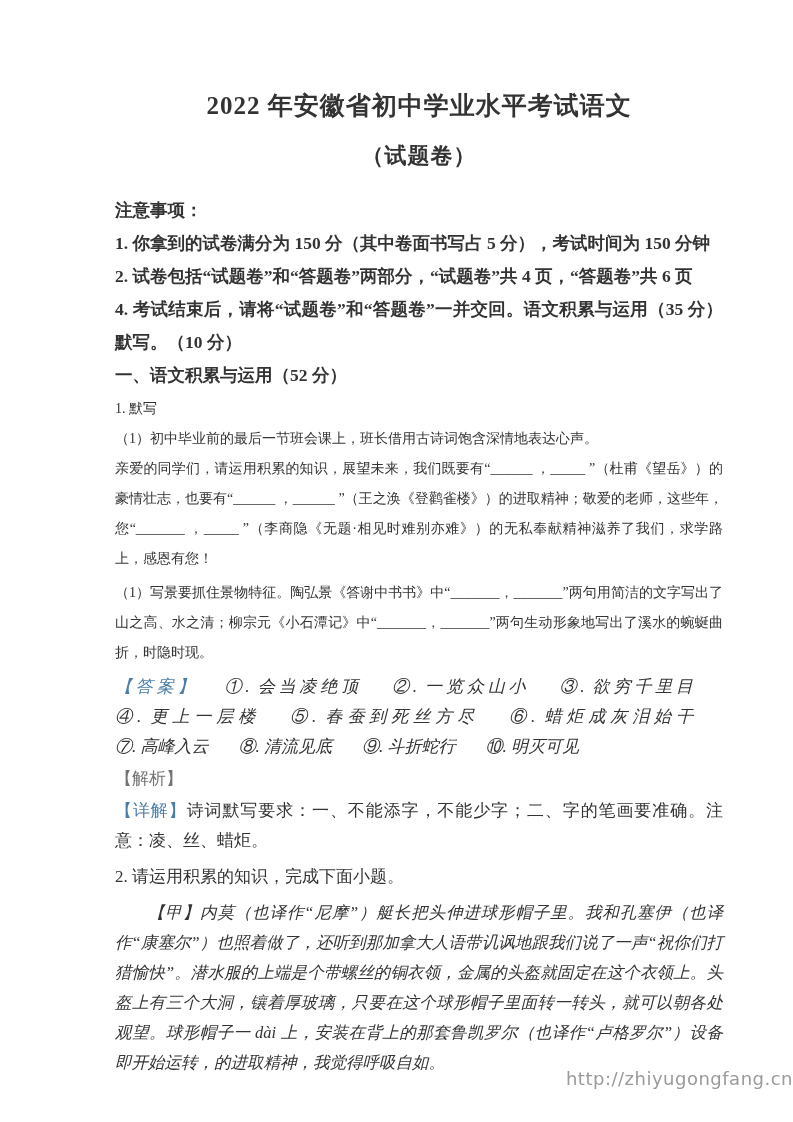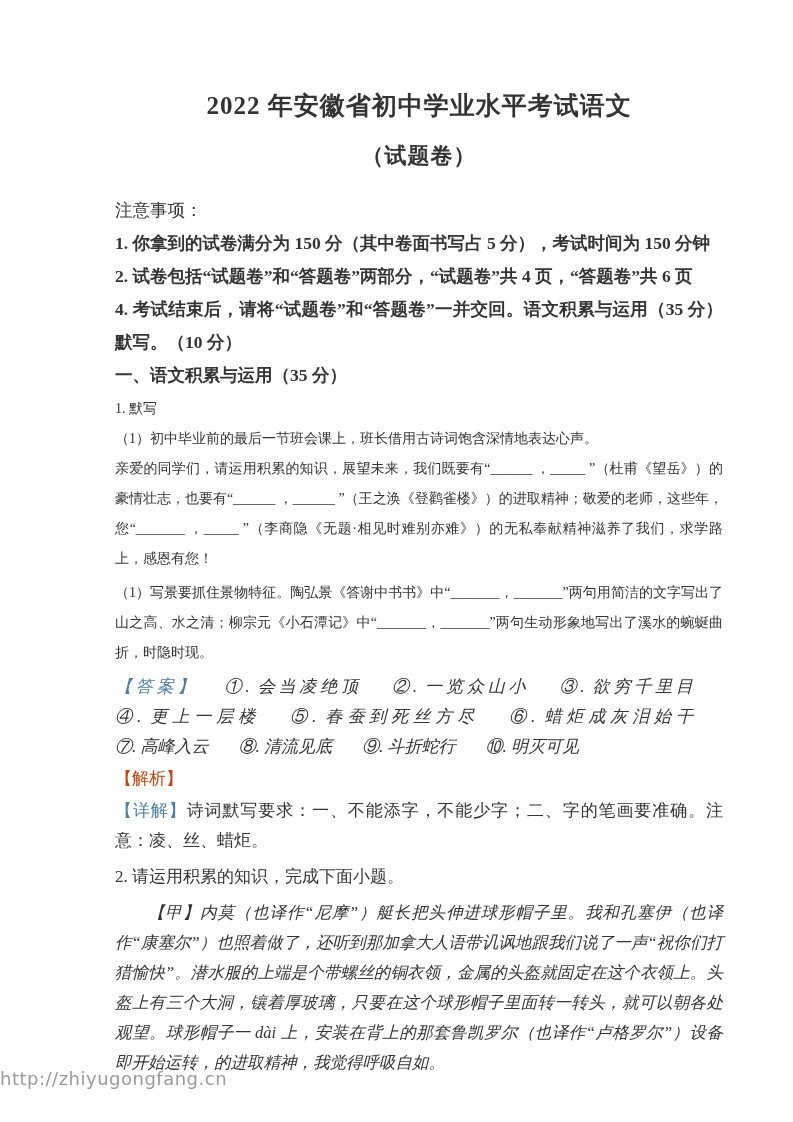--- a/index.html
+++ b/index.html
@@ -29,21 +29,21 @@
   }
   .doc-subtitle {
     text-align: center;
     font-size: 22px;
     font-weight: bold;
     letter-spacing: 1px;
     margin-bottom: 24px;
   }
   .notice-heading {
     font-size: 17.5px;
-    font-weight: normal;
+    font-weight: bold;
     line-height: 30px;
     margin-bottom: 2px;
   }
   .notice-list .notice-line {
     font-size: 17.5px;
     font-weight: bold;
     line-height: 33px;
     text-align: justify;
   }
   .section-heading {
@@ -95,21 +95,21 @@
     line-height: 30px;
     text-align: justify;
     text-indent: 2em;
     margin-top: 6px;
   }
   .watermark {
     position: absolute;
     top: 1068px;
     left: 0;
     width: 793px;
-    text-align: left;
+    text-align: right;
     font-family: "DejaVu Sans", "Liberation Sans", sans-serif;
     font-size: 18px;
     letter-spacing: 0.5px;
   }
 </style>
 </head>
 <body style="color: rgb(51, 51, 51);">
 
 <div class="page">
 
@@ -118,36 +118,36 @@
   <div class="doc-subtitle">（试题卷）</div>
 
   <div class="notice-heading">注意事项：</div>
 
   <div class="notice-list">
       <div class="notice-line">1. 你拿到的试卷满分为 150 分（其中卷面书写占 5 分），考试时间为 150 分钟</div>
       <div class="notice-line">2. 试卷包括“试题卷”和“答题卷”两部分，“试题卷”共 4 页，“答题卷”共 6 页</div>
       <div class="notice-line">4. 考试结束后，请将“试题卷”和“答题卷”一并交回。语文积累与运用（35 分）默写。（10 分）</div>
     </div>
 
-  <div class="section-heading">一、语文积累与运用（35 分）</div>
+  <div class="section-heading">一、语文积累与运用（52 分）</div>
 
   <div class="body-line">1. 默写</div>
 
   <div class="body-par">（1）初中毕业前的最后一节班会课上，班长借用古诗词饱含深情地表达心声。</div>
 
   <div class="body-par">亲爱的同学们，请运用积累的知识，展望未来，我们既要有“______ ，_____ ”（杜甫《望岳》）的豪情壮志，也要有“______ ，______ ”（王之涣《登鹳雀楼》）的进取精神；敬爱的老师，这些年，您“_______ ，_____ ”（李商隐《无题·相见时难别亦难》）的无私奉献精神滋养了我们，求学路上，感恩有您！</div>
 
   <div class="body-par q-gap">（1）写景要抓住景物特征。陶弘景《答谢中书书》中“_______，_______”两句用简洁的文字写出了山之高、水之清；柳宗元《小石潭记》中“_______，_______”两句生动形象地写出了溪水的蜿蜒曲折，时隐时现。</div>
 
   <div class="answer-par">
     <span class="accent label-accent" style="color: rgb(74, 126, 168);">【答案】</span><span class="answer-items"><span class="answer-item">①. 会当凌绝顶</span><span class="answer-item">②. 一览众山小</span><span class="answer-item">③. 欲穷千里目</span><span class="answer-item">④. 更上一层楼</span><span class="answer-item">⑤. 春蚕到死丝方尽</span><span class="answer-item">⑥. 蜡炬成灰泪始干</span><span class="answer-item">⑦. 高峰入云</span><span class="answer-item">⑧. 清流见底</span><span class="answer-item">⑨. 斗折蛇行</span><span class="answer-item">⑩. 明灭可见</span></span>
   </div>
 
   <div class="analysis-line">
-    <span class="accent" style="color: #c2410c;">【解析】</span>
+    <span class="accent" style="color: #737373;">【解析】</span>
   </div>
 
   <div class="detail-par">
     <span class="accent" style="color: rgb(74, 126, 168);">【详解】</span><span>诗词默写要求：一、不能添字，不能少字；二、字的笔画要准确。注意：凌、丝、蜡炬。</span>
   </div>
 
   <div class="q2-label">2. 请运用积累的知识，完成下面小题。</div>
 
   <div class="passage">【甲】内莫（也译作“尼摩”）艇长把头伸进球形帽子里。我和孔塞伊（也译作“康塞尔”）也照着做了，还听到那加拿大人语带讥讽地跟我们说了一声“祝你们打猎愉快”。潜水服的上端是个带螺丝的铜衣领，金属的头盔就固定在这个衣领上。头盔上有三个大洞，镶着厚玻璃，只要在这个球形帽子里面转一转头，就可以朝各处观望。球形帽子一 dài 上，安装在背上的那套鲁凯罗尔（也译作“卢格罗尔”）设备即开始运转，的进取精神，我觉得呼吸自如。</div>
 

